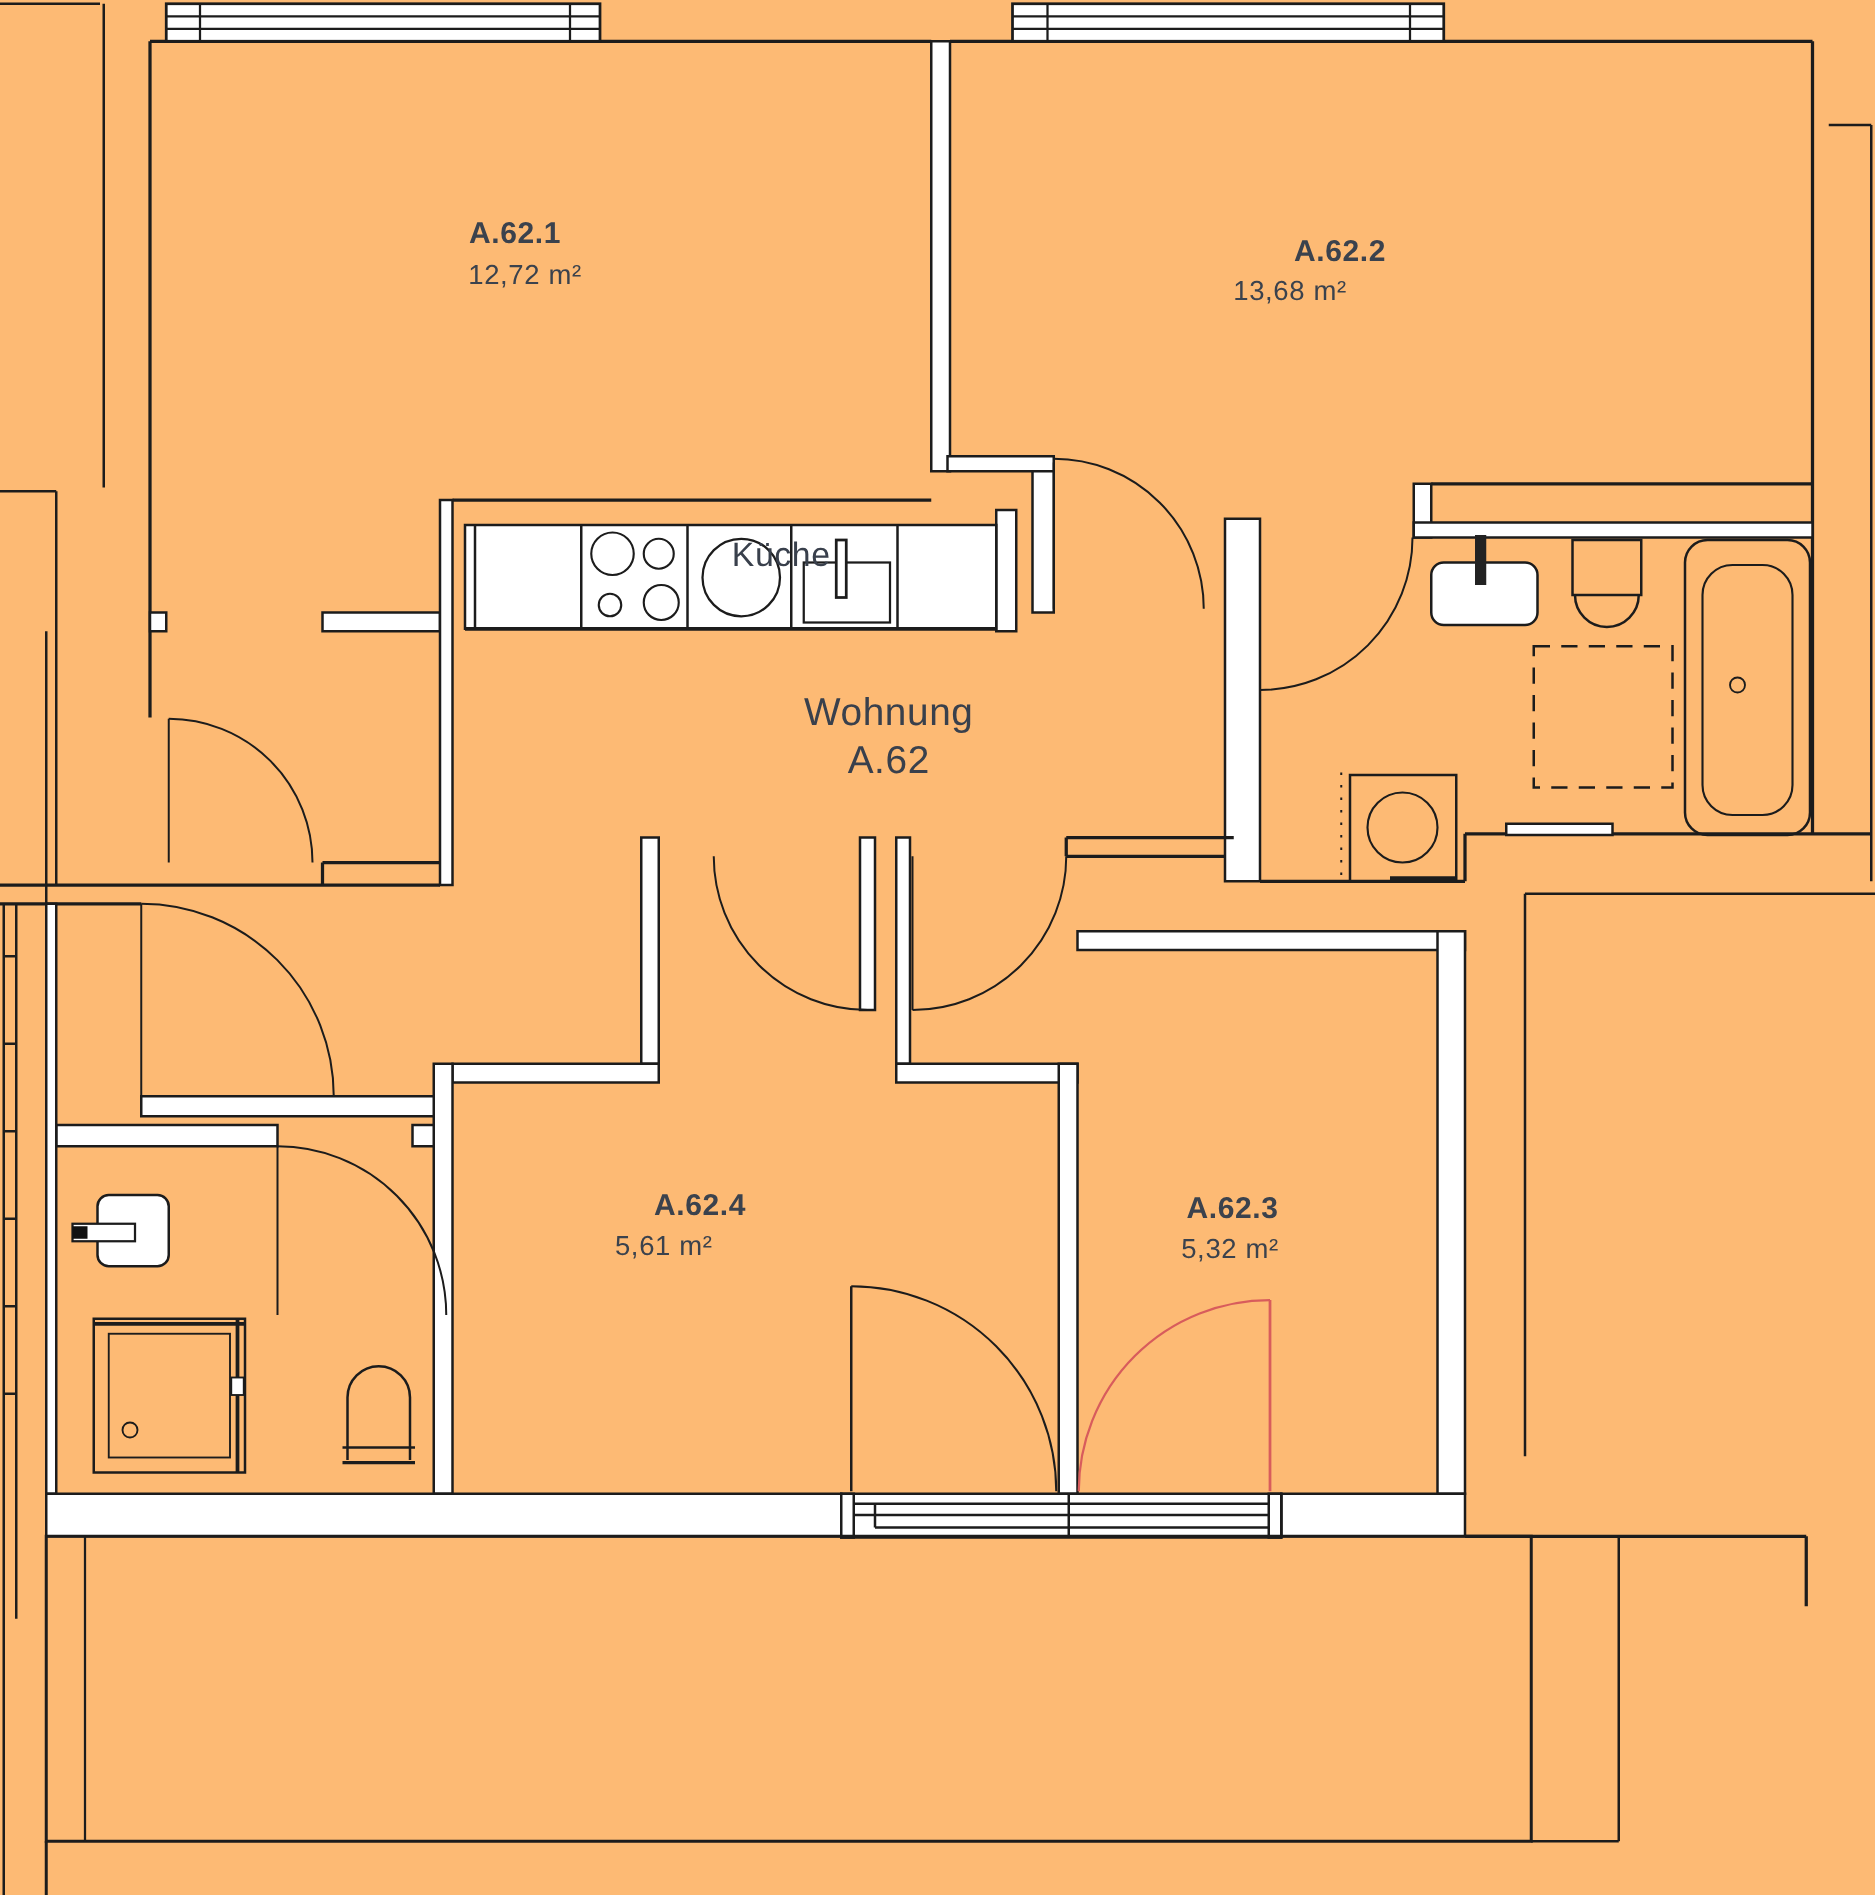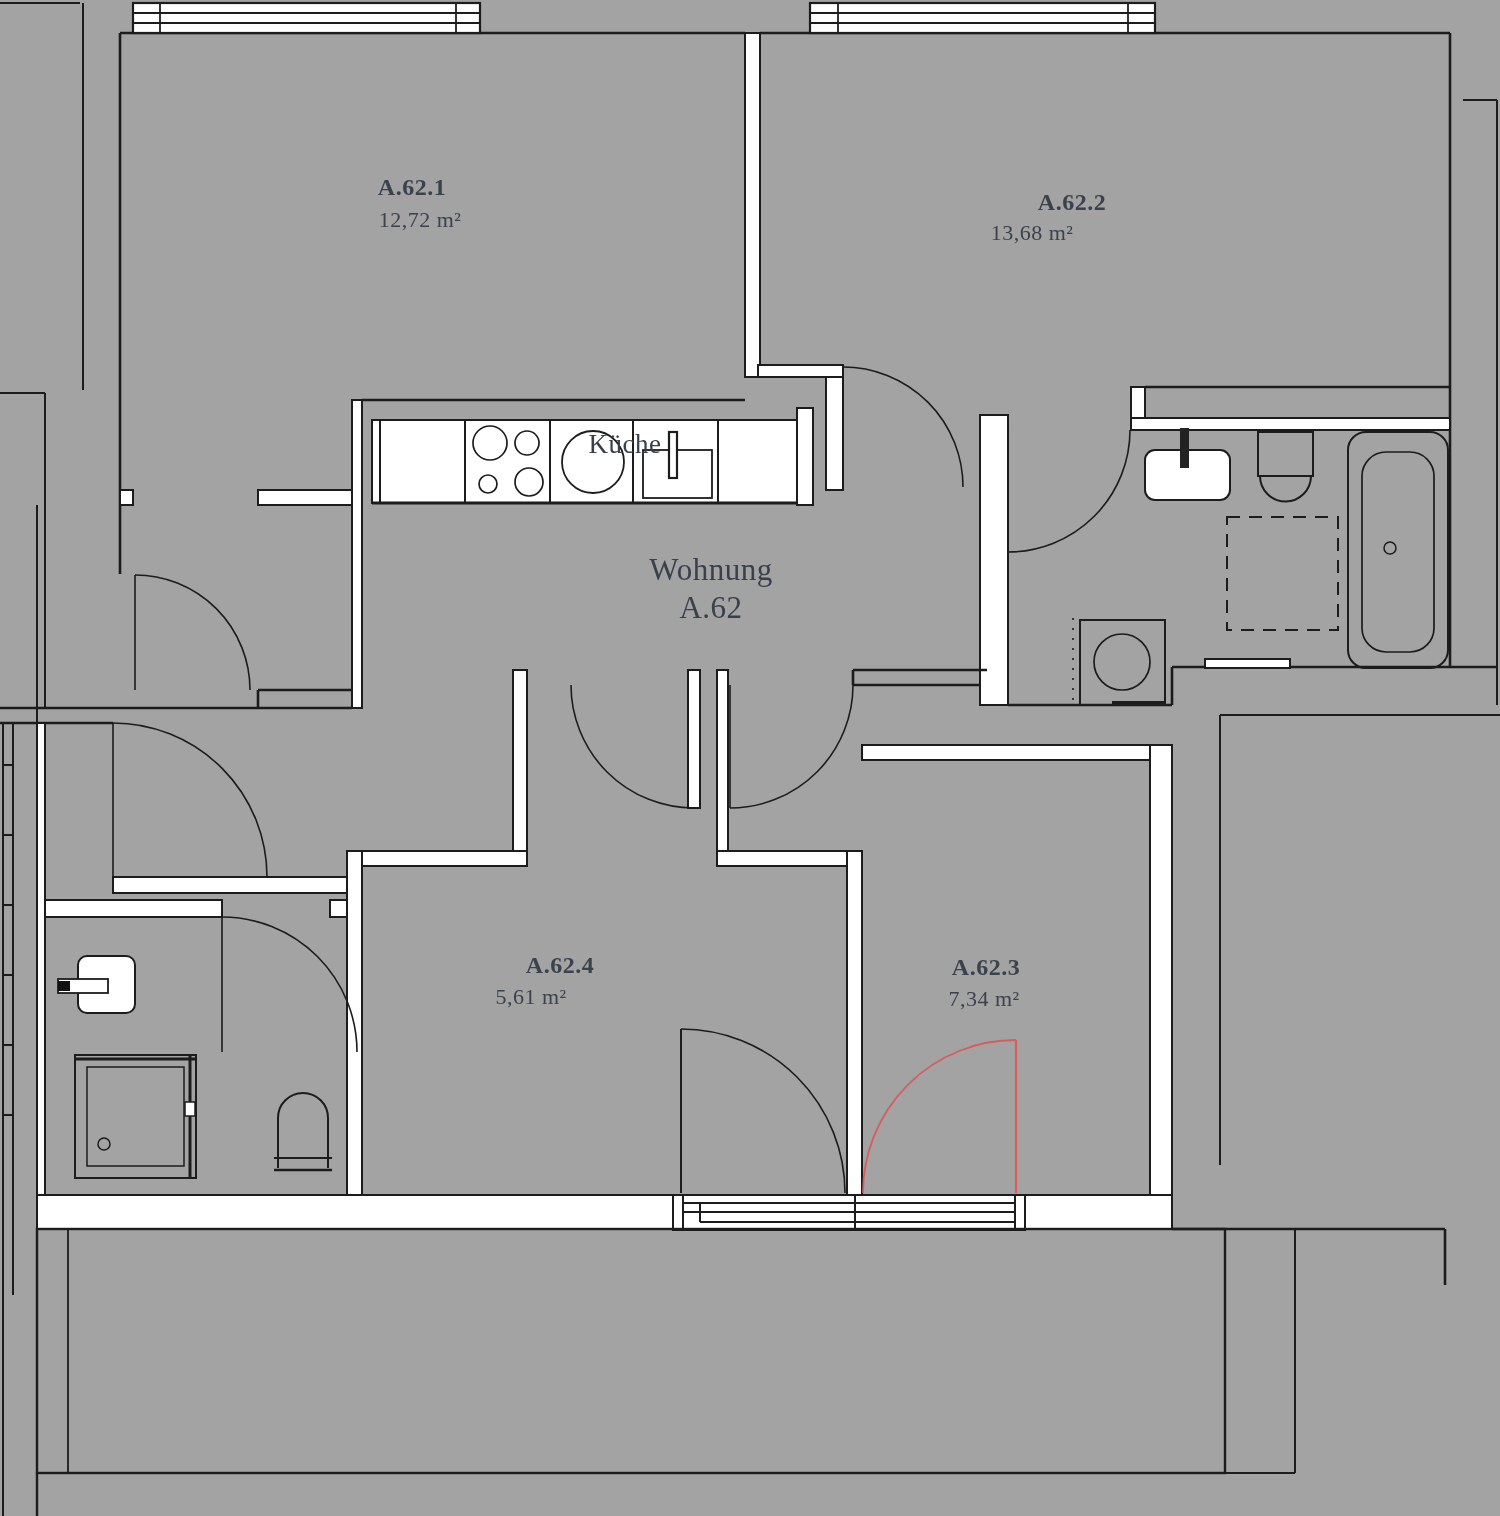--- a/index.html
+++ b/index.html
@@ -1,17 +1,17 @@
 <!DOCTYPE html>
 <html><head>
 <meta charset="utf-8">
 <style>
   html,body{margin:0;padding:0;background:#fff;}
-  #stage{position:relative;width:1500px;height:1516px;background:#a3a3a3;overflow:hidden;
-         font-family:Liberation Serif, serif;}
+  #stage{position:relative;width:1500px;height:1516px;background:#fdba74;overflow:hidden;
+         font-family:Liberation Sans, sans-serif;}
   #plan-svg{position:absolute;left:0;top:0;}
   .lbl{position:absolute;transform:translate(-50%,-50%);color:#3b424d;text-align:center;
        white-space:nowrap;letter-spacing:0.5px;}
   .room-name{font-size:24px;font-weight:bold;}
   .room-area{font-size:22px;font-weight:normal;}
   .title-line{font-size:31px;color:#39404c;}
   .kitchen{font-size:27px;color:#39404c;}
 </style>
 </head>
 <body>
@@ -223,21 +223,21 @@
   </g>
 </svg>
 
 <div class="lbl room-name" style="left:412px;top:187px;">A.62.1</div>
 <div class="lbl room-area" style="left:420px;top:220px;">12,72 m²</div>
 
 <div class="lbl room-name" style="left:1036px;top:202px;margin-left:36px;">A.62.2</div>
 <div class="lbl room-area" style="left:1032px;top:233px;">13,68 m²</div>
 
 <div class="lbl room-name" style="left:986px;top:967px;">A.62.3</div>
-<div class="lbl room-area" style="left:984px;top:999px;">7,34 m²</div>
+<div class="lbl room-area" style="left:984px;top:999px;">5,32 m²</div>
 
 <div class="lbl room-name" style="left:560px;top:965px;">A.62.4</div>
 <div class="lbl room-area" style="left:531px;top:997px;">5,61 m²</div>
 
 <div class="lbl title-line" style="left:711px;top:570px;">Wohnung</div>
 <div class="lbl title-line" style="left:711px;top:608px;">A.62</div>
 
 <div class="lbl kitchen" style="left:625px;top:444px;">Küche</div>
 
 </div>

